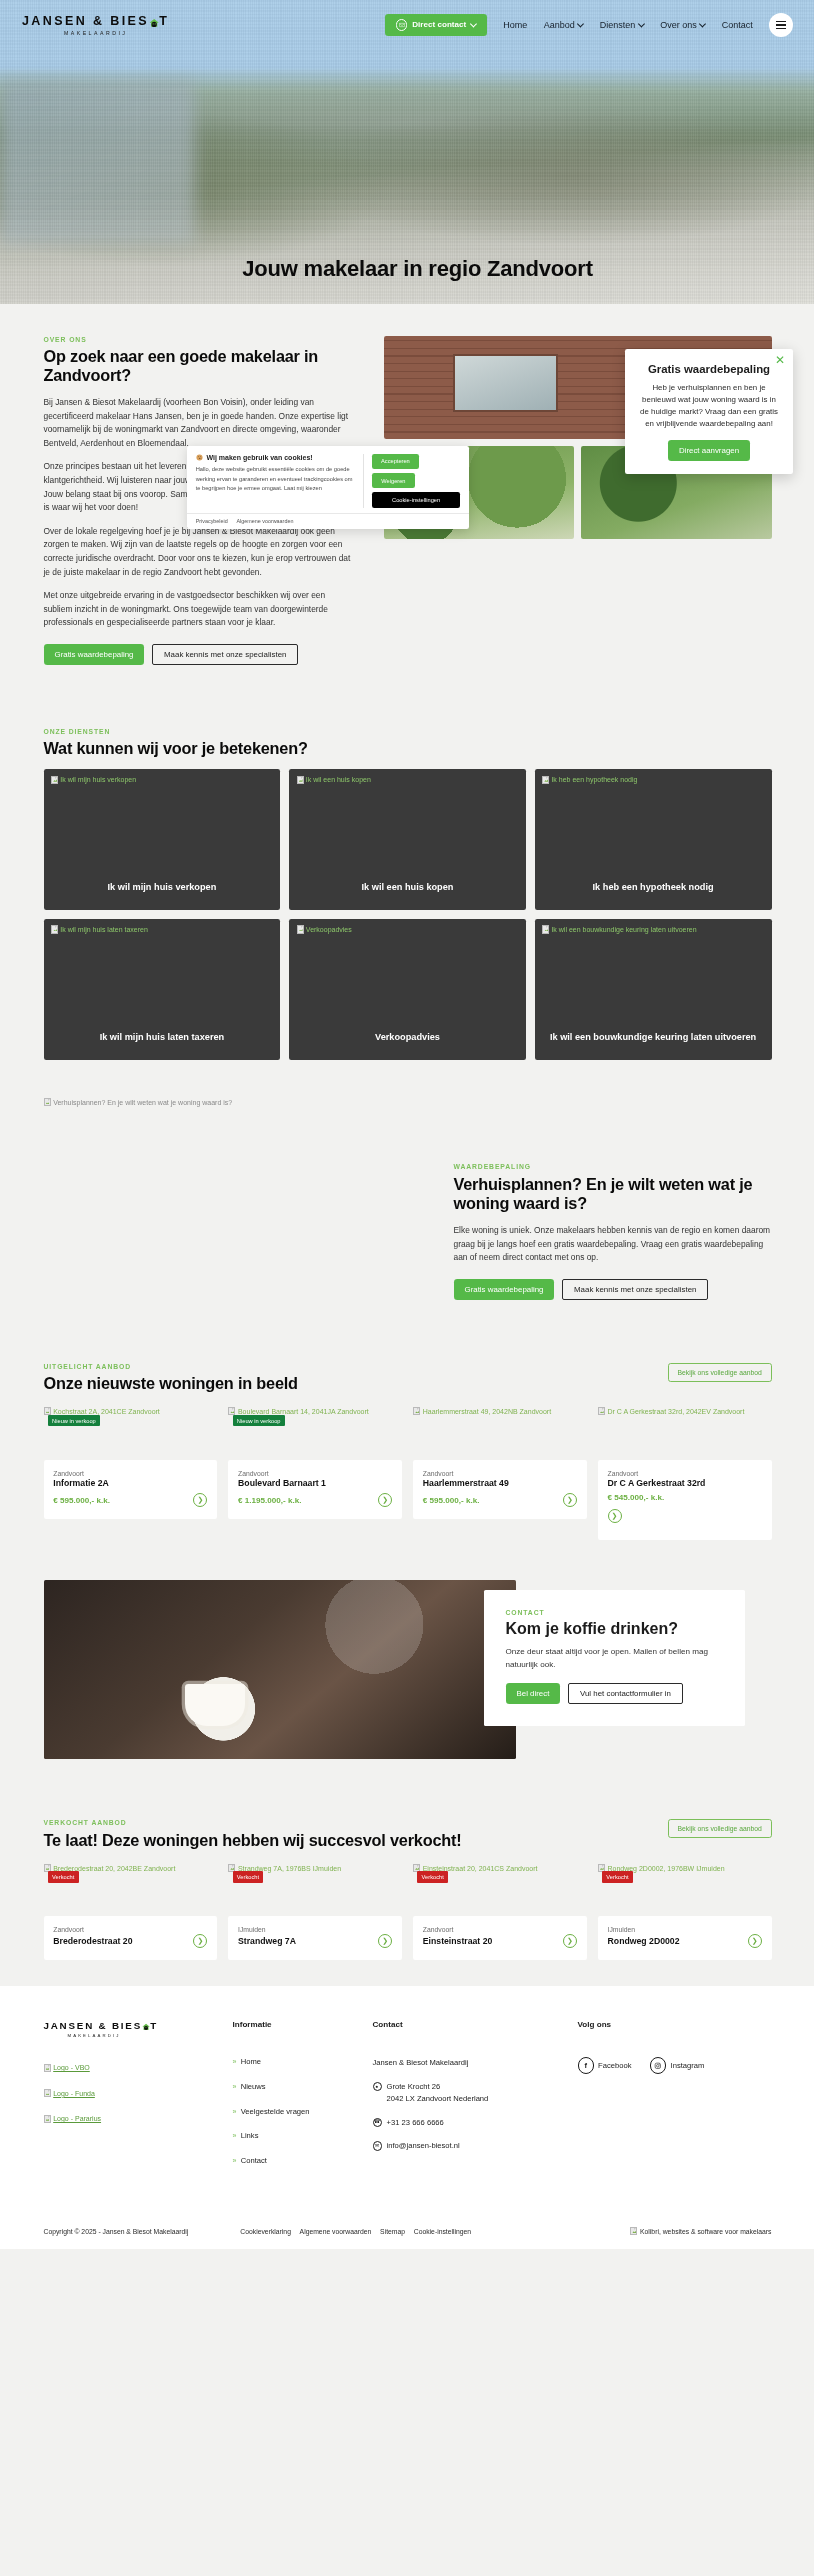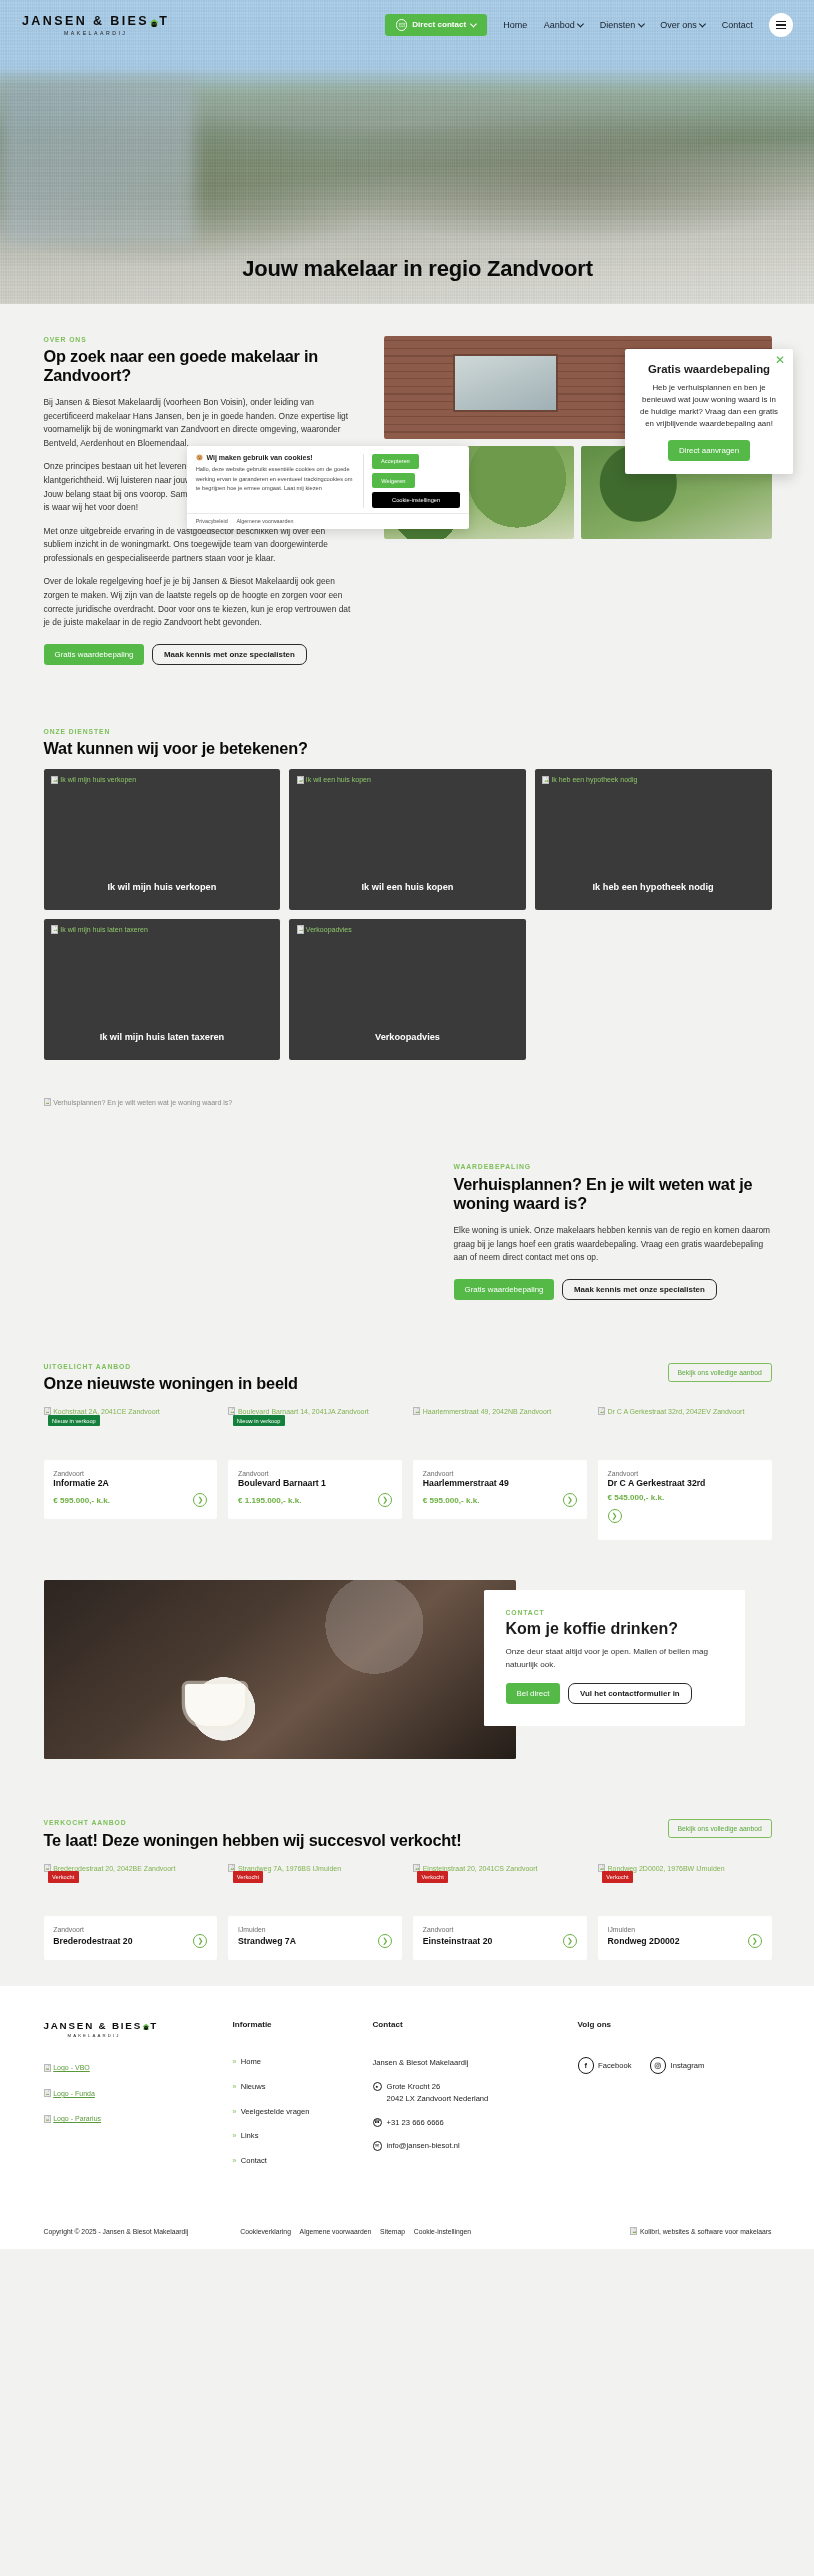--- a/index.html
+++ b/index.html
@@ -109,23 +109,22 @@
   }
   .body-text { font-size: 8.4px; line-height: 1.62; color: #333; margin-bottom: 9.8px; }
   .btn-row { display: flex; gap: 7.6px; margin-top: 14px; flex-wrap: wrap; }
   .btn-green {
     background: #55b948; color: #fff; border: none; border-radius: 3.3px;
     padding: 6px 11px; font-size: 7.9px; cursor: pointer;
     font-family: "Liberation Sans", sans-serif;
   }
   .btn-outline {
     background: transparent; color: #1c1c1c; border: 0.8px solid #2b2b2b;
-    border-radius: 7px; padding: 0 11px; font-size: 7.9px; cursor: pointer;
+    border-radius: 2px; padding: 0 11px; font-size: 7.9px; cursor: pointer;
     font-family: "Liberation Sans", sans-serif;
-    font-weight: bold;
   }
   .about-right { flex: 1; display: flex; flex-direction: column; gap: 7.6px; }
   .ph { border-radius: 2.2px; }
   .ph-brick {
     height: 103px;
     background:
       repeating-linear-gradient(0deg, #8d5b49 0 6.5px, #7a4c3c 6.5px 7.6px),
       repeating-linear-gradient(90deg, rgba(0,0,0,.08) 0 14px, rgba(255,255,255,.06) 14px 15px);
     position: relative;
   }
@@ -373,22 +372,22 @@
   </section>
 
   <section class="about">
     <div class="container">
       <div class="about-grid">
         <div class="about-left">
           <div class="eyebrow">OVER ONS</div>
           <h2 class="sec-title">Op zoek naar een goede makelaar in Zandvoort?</h2>
           <p class="body-text">Bij Jansen &amp; Biesot Makelaardij (voorheen Bon Voisin), onder leiding van gecertificeerd makelaar Hans Jansen, ben je in goede handen. Onze expertise ligt voornamelijk bij de woningmarkt van Zandvoort en directe omgeving, waaronder Bentveld, Aerdenhout en Bloemendaal.</p>
           <p class="body-text">Onze principes bestaan uit het leveren van kwaliteit, eerlijkheid, transparantie en klantgerichtheid. Wij luisteren naar jouw wensen en zijn er voor jou als persoon. Jouw belang staat bij ons voorop. Samen met jou tot een mooi resultaat komen, dat is waar wij het voor doen!</p>
+          <p class="body-text">Over de lokale regelgeving hoef je je bij Jansen &amp; Biesot Makelaardij ook geen zorgen te maken. Wij zijn van de laatste regels op de hoogte en zorgen voor een correcte juridische overdracht. Door voor ons te kiezen, kun je erop vertrouwen dat je de juiste makelaar in de regio Zandvoort hebt gevonden.</p>
           <p class="body-text">Met onze uitgebreide ervaring in de vastgoedsector beschikken wij over een subliem inzicht in de woningmarkt. Ons toegewijde team van doorgewinterde professionals en gespecialiseerde partners staan voor je klaar.</p>
-          <p class="body-text">Over de lokale regelgeving hoef je je bij Jansen &amp; Biesot Makelaardij ook geen zorgen te maken. Wij zijn van de laatste regels op de hoogte en zorgen voor een correcte juridische overdracht. Door voor ons te kiezen, kun je erop vertrouwen dat je de juiste makelaar in de regio Zandvoort hebt gevonden.</p>
           <div class="btn-row">
             <button class="btn-green">Gratis waardebepaling</button>
             <button class="btn-outline">Maak kennis met onze specialisten</button>
           </div>
         </div>
         <div class="about-right">
           <div class="ph ph-brick"></div>
           <div class="ph-row">
             <div class="ph ph-garden"></div>
             <div class="ph ph-garden2"></div>
@@ -466,20 +465,27 @@
               <span>Ik wil mijn huis laten taxeren</span>
             </span>
           <div class="svc-label">Ik wil mijn huis laten taxeren</div>
         </div>
         <div class="svc-card">
           <span class="svc-alt">
               <span class="brokenimg"></span>
               <span>Verkoopadvies</span>
             </span>
           <div class="svc-label">Verkoopadvies</div>
+        </div>
+        <div class="svc-card">
+          <span class="svc-alt">
+              <span class="brokenimg"></span>
+              <span>Ik wil een bouwkundige keuring laten uitvoeren</span>
+            </span>
+          <div class="svc-label">Ik wil een bouwkundige keuring laten uitvoeren</div>
         </div>
       </div>
     </div>
   </section>
 
   <section class="valuation">
     <div class="container">
       <div class="val-grid">
         <div class="val-left">
           <span class="val-alt">

